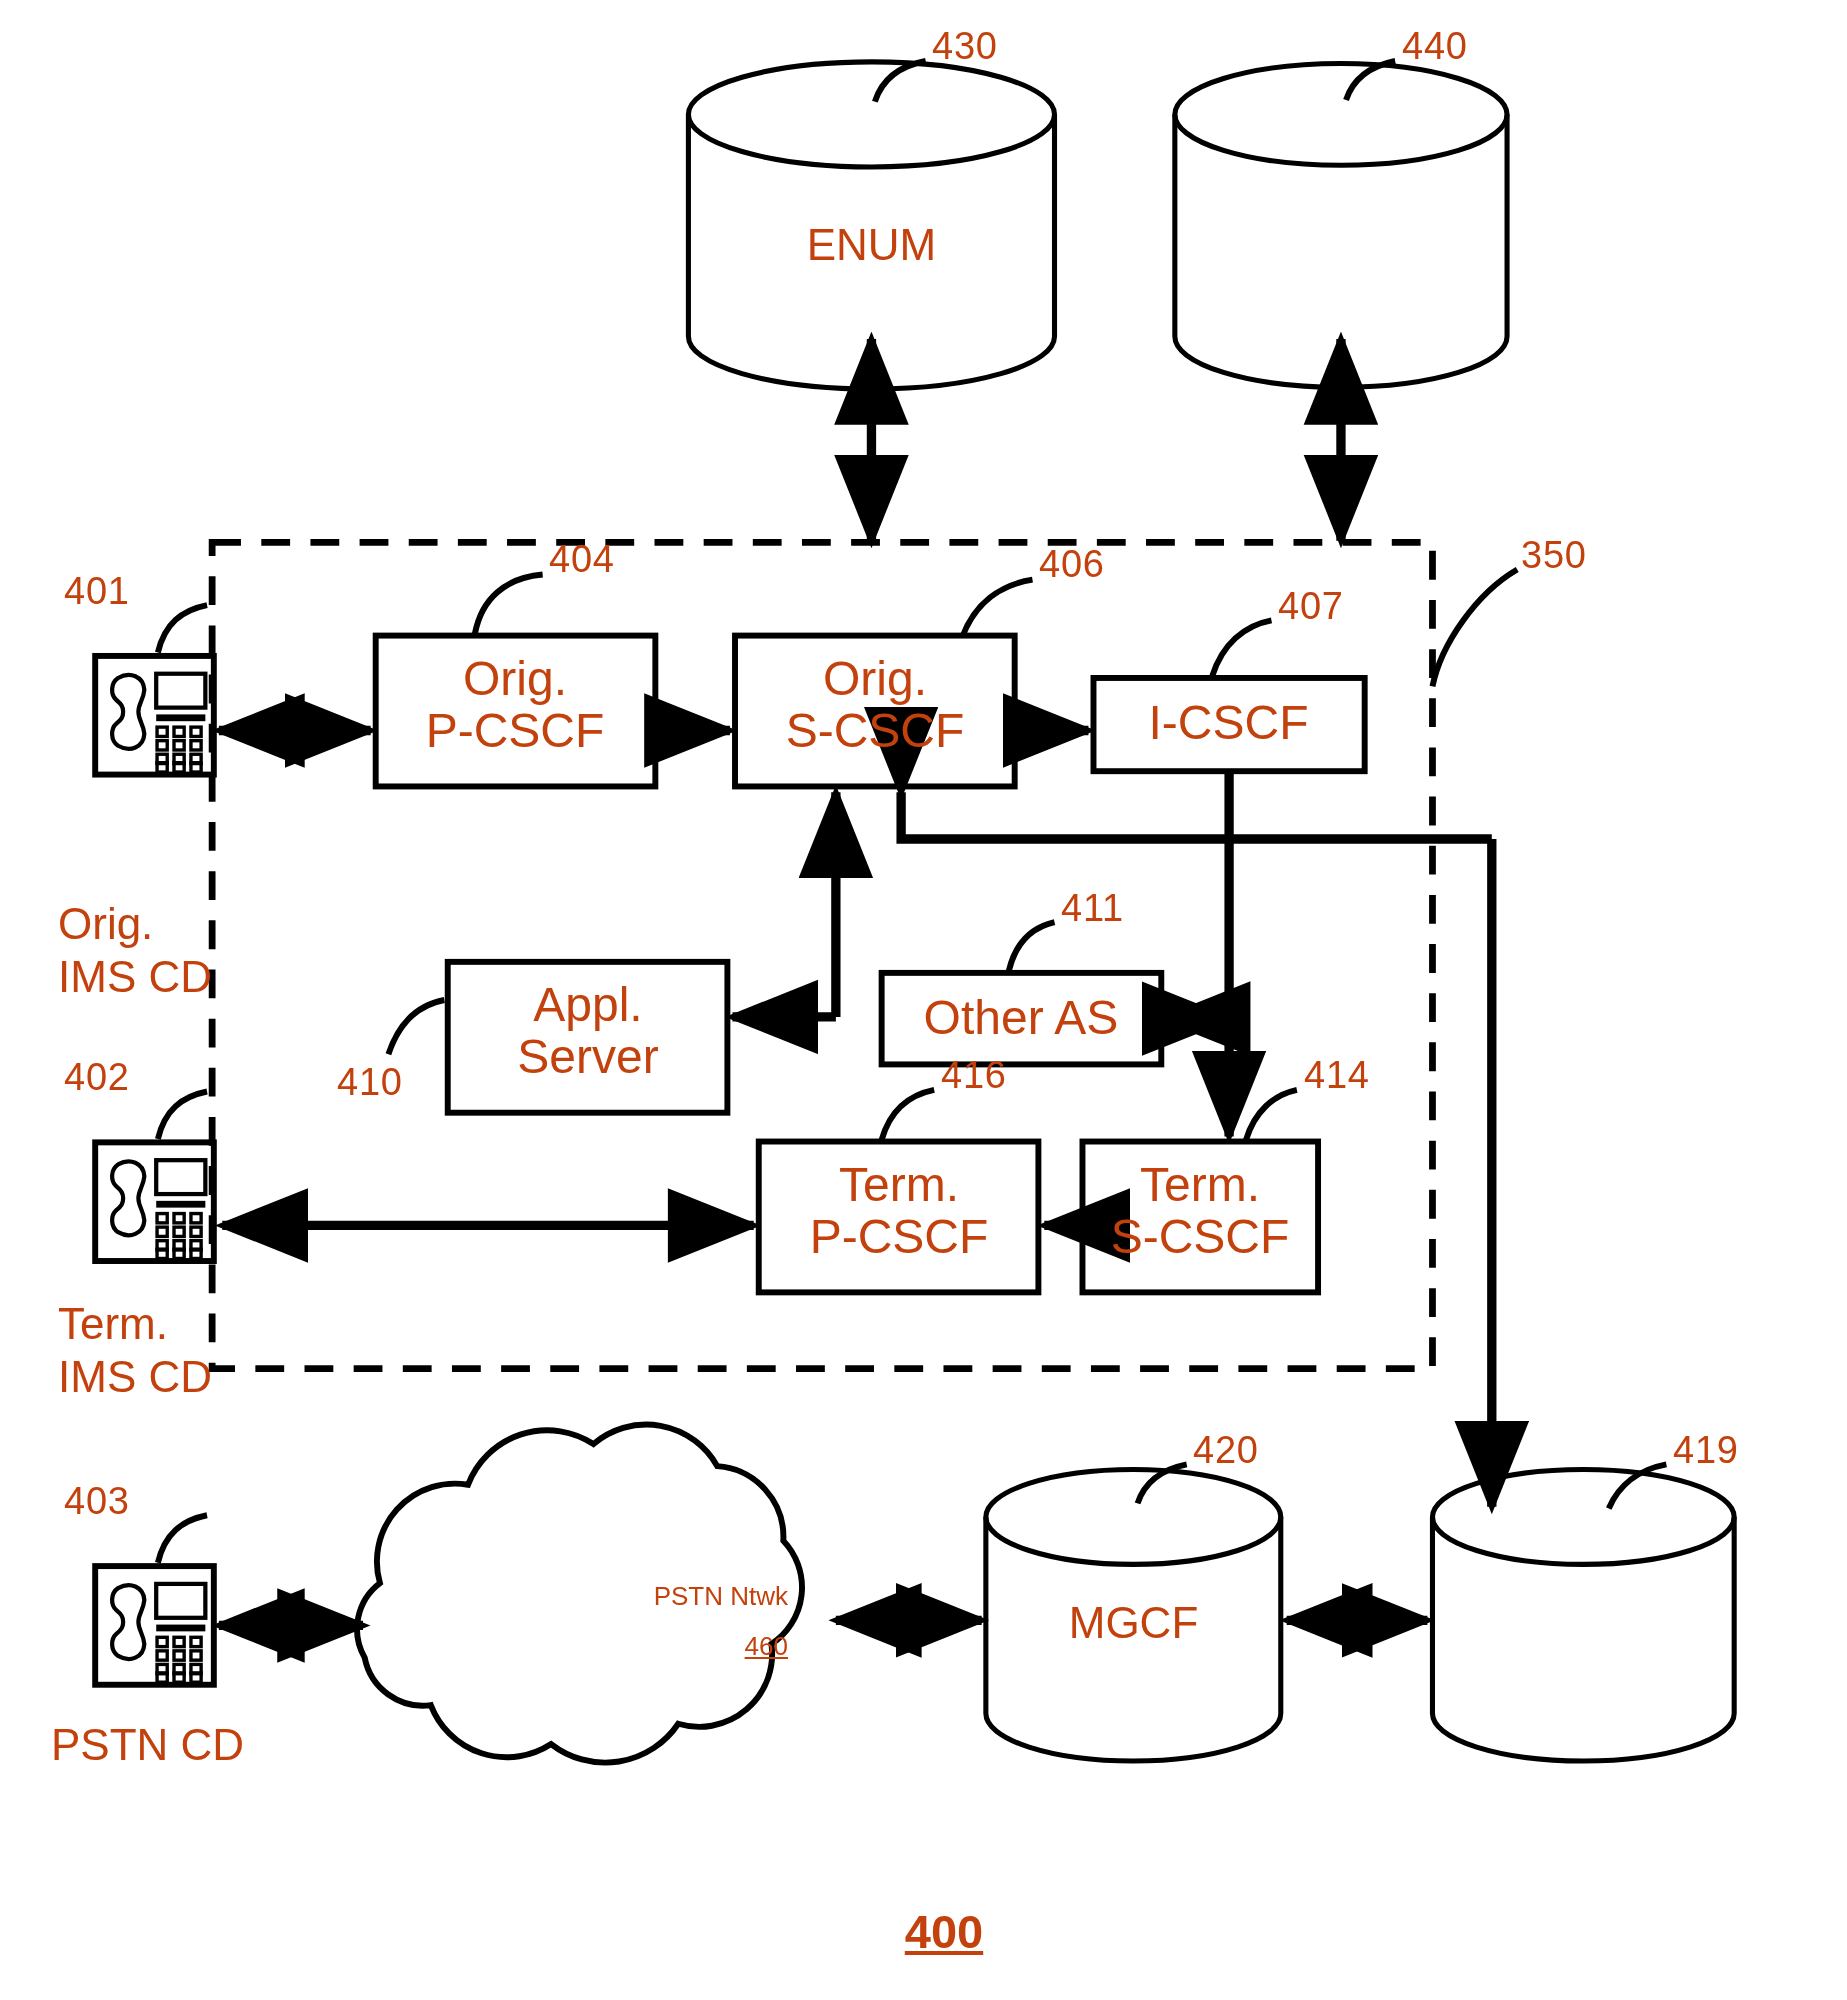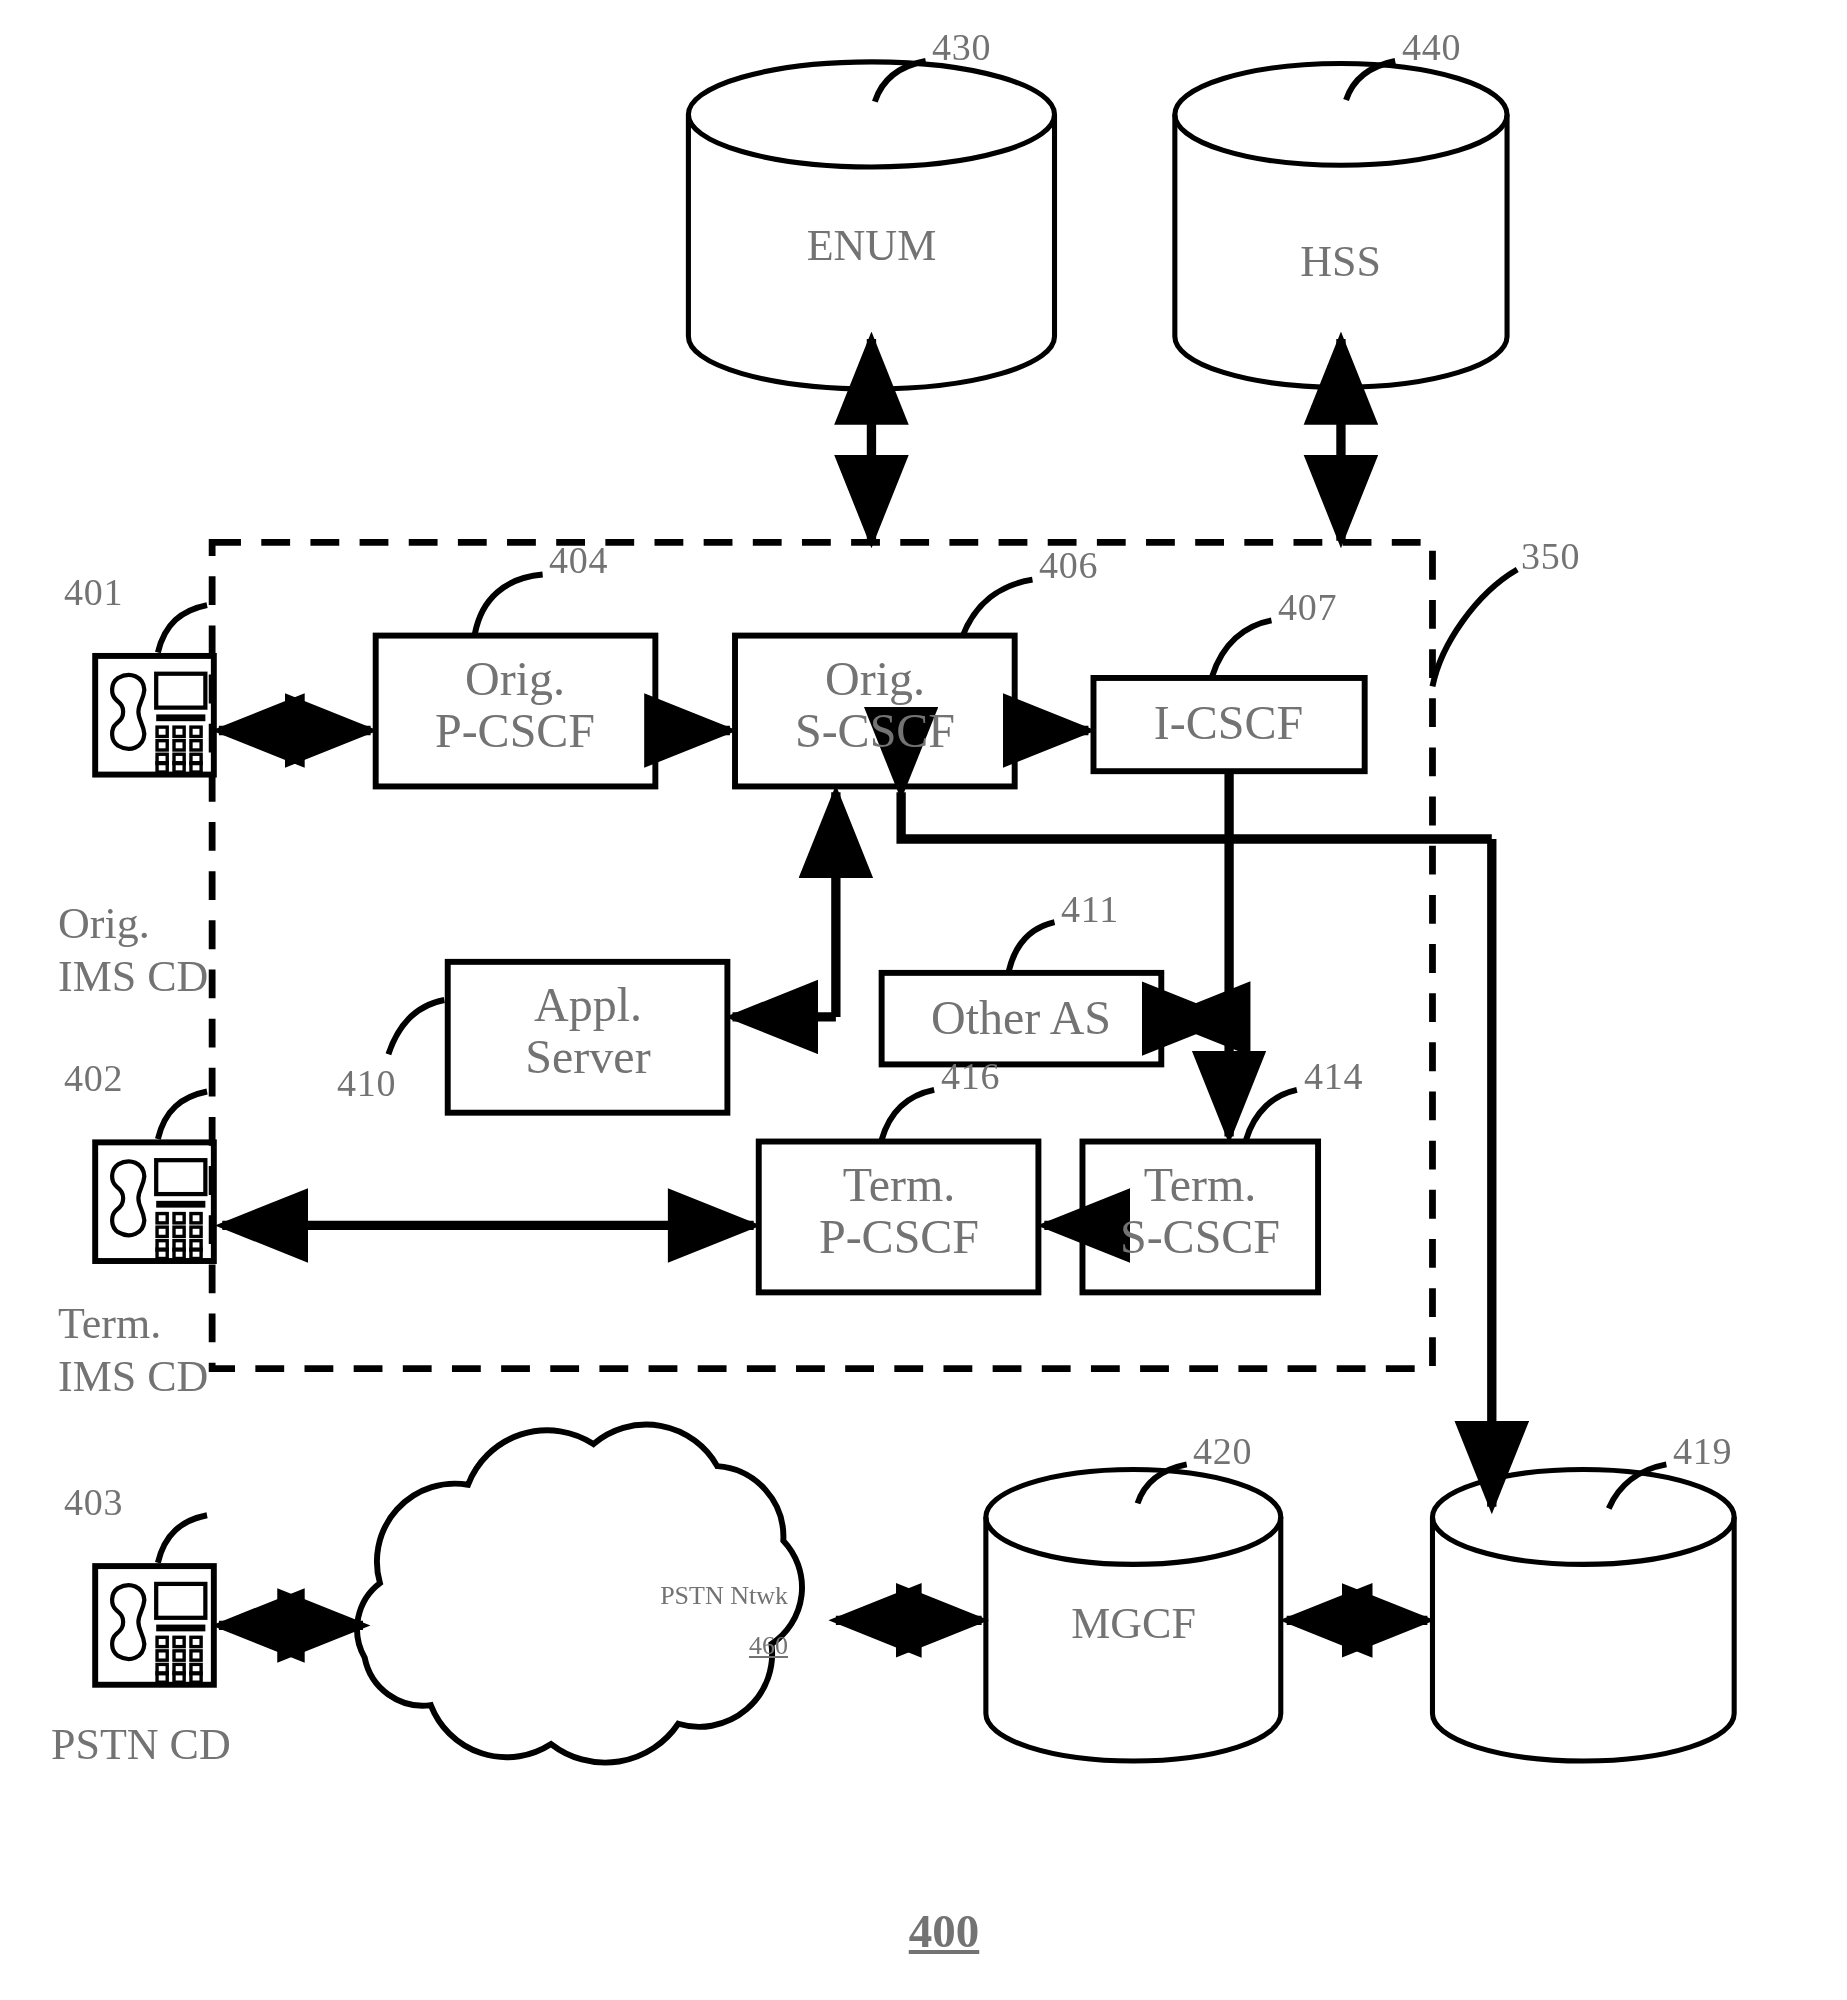--- a/index.html
+++ b/index.html
@@ -1,19 +1,19 @@
 <!DOCTYPE html>
 <html style="font-size:13.6px"><head>
 <meta charset="utf-8">
 <style>
   html,body{margin:0;padding:0;background:#fff;}
   body{width:1848px;height:2000px;font-family:"Liberation Sans",sans-serif;color:#000;}
   #stage{position:relative;width:1848px;height:2000px;overflow:hidden;}
   svg.layer{position:absolute;left:0;top:0;width:1848px;height:2000px;}
-  .lbl{position:absolute;font-family:Liberation Serif, serif;color:#737373;white-space:pre;}
+  .lbl{position:absolute;font-family:Liberation Sans, sans-serif;color:#c2410c;white-space:pre;}
   .ref{font-size:38px;letter-spacing:0.8px;}
   .boxtxt{font-size:48px;text-align:center;line-height:1.08;}
   .cyltxt{font-size:44px;text-align:center;}
   .sidelbl{font-size:44px;line-height:1.2;}
   .fignum{font-size:47px;font-weight:bold;text-decoration:underline;}
   .cloudtxt{font-size:26px;text-align:right;line-height:1.25;margin-top:8px;}
   .cloudnum{text-decoration:underline;}
 </style>
 </head>
 <body>
@@ -198,21 +198,20 @@
   <div class="lbl ref" style="left:1061px;top:887px;">411</div>
   <div class="lbl ref" style="left:941px;top:1054px;">416</div>
   <div class="lbl ref" style="left:1304px;top:1054px;">414</div>
   <div class="lbl ref" style="left:64px;top:570px;text-align:center;">401</div>
   <div class="lbl ref" style="left:64px;top:1056px;">402</div>
   <div class="lbl ref" style="left:64px;top:1480px;">403</div>
   <div class="lbl ref" style="left:1193px;top:1429px;">420</div>
   <div class="lbl ref" style="left:1673px;top:1429px;">419</div>
 
   <div class="lbl cyltxt" style="left:702px;top:220px;width:339px;">ENUM</div>
-  <div class="lbl cyltxt" style="left:1188px;top:236px;width:305px;">HSS</div>
   <div class="lbl cyltxt" style="left:986px;top:1598px;width:295px;">MGCF</div>
 
   <div class="lbl boxtxt" style="left:375px;top:653px;width:280px;">Orig.</div>
   <div class="lbl boxtxt" style="left:375px;top:705px;width:280px;">P-CSCF</div>
 
   <div class="lbl boxtxt" style="left:735px;top:653px;width:280px;">Orig.</div>
   <div class="lbl boxtxt" style="left:735px;top:705px;width:280px;">S-CSCF</div>
 
   <div class="lbl boxtxt" style="left:1093px;top:697px;width:271px;">I-CSCF</div>
 

